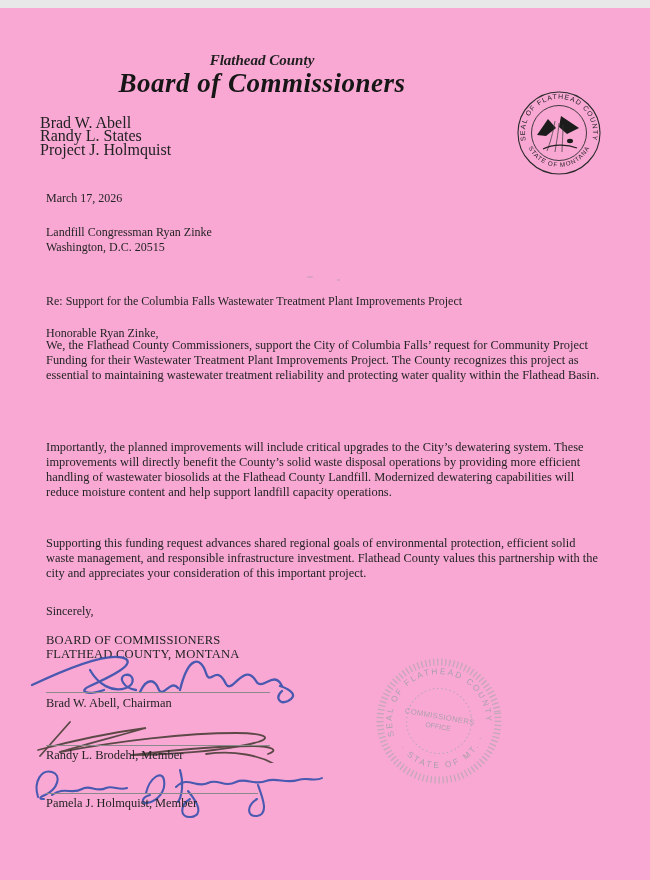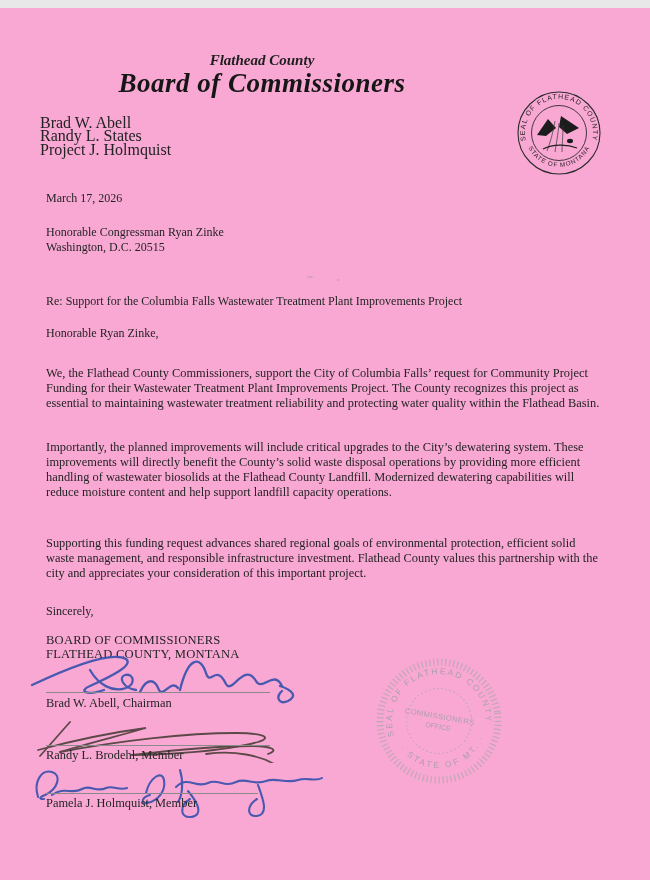--- a/index.html
+++ b/index.html
@@ -64,32 +64,32 @@
         <path d="M 4 -8 C 4 3 3 13 3 19" stroke="#333" stroke-width="0.7"></path>
         <path d="M -16 16 C -6 11 8 11 18 15" stroke="#222" stroke-width="1.2"></path>
         <ellipse cx="11" cy="8" rx="3" ry="2.2" fill="#1c1c1c" stroke="none"></ellipse>
       </g>
     </g>
   </svg>
 
   <div class="abs bodyline" style="top:183px;">March 17, 2026</div>
 
   <div class="abs bodyline addr" style="top:217px;">
-    <div>Honorable Congressman Ryan Zinke</div>
+    <div>Landfill Congressman Ryan Zinke</div>
     <div>Washington, D.C. 20515</div>
   </div>
 
   <div class="abs speck" style="left:307px; top:268px; width:6px; height:2px;"></div>
   <div class="abs speck" style="left:337px; top:271px; width:3px; height:2px;"></div>
 
   <div class="abs bodyline" style="top:286px;">Re: Support for the Columbia Falls Wastewater Treatment Plant Improvements Project</div>
 
   <div class="abs bodyline" style="top:318px;">Honorable Ryan Zinke,</div>
 
-  <div class="abs para" style="top:358px;">We, the Flathead County Commissioners, support the City of Columbia Falls’ request for Community Project Funding for their Wastewater Treatment Plant Improvements Project. The County recognizes this project as essential to maintaining wastewater treatment reliability and protecting water quality within the Flathead Basin.</div>
+  <div class="abs para" style="top:330px;">We, the Flathead County Commissioners, support the City of Columbia Falls’ request for Community Project Funding for their Wastewater Treatment Plant Improvements Project. The County recognizes this project as essential to maintaining wastewater treatment reliability and protecting water quality within the Flathead Basin.</div>
   <div class="abs para" style="top:432px;">Importantly, the planned improvements will include critical upgrades to the City’s dewatering system. These improvements will directly benefit the County’s solid waste disposal operations by providing more efficient handling of wastewater biosolids at the Flathead County Landfill. Modernized dewatering capabilities will reduce moisture content and help support landfill capacity operations.</div>
   <div class="abs para" style="top:528px;">Supporting this funding request advances shared regional goals of environmental protection, efficient solid waste management, and responsible infrastructure investment. Flathead County values this partnership with the city and appreciates your consideration of this important project.</div>
 
   <div class="abs bodyline" style="top:596px;">Sincerely,</div>
 
   <div class="abs bodyline org" style="top:625px;">
     <div>BOARD OF COMMISSIONERS</div>
     <div>FLATHEAD COUNTY, MONTANA</div>
   </div>
 

